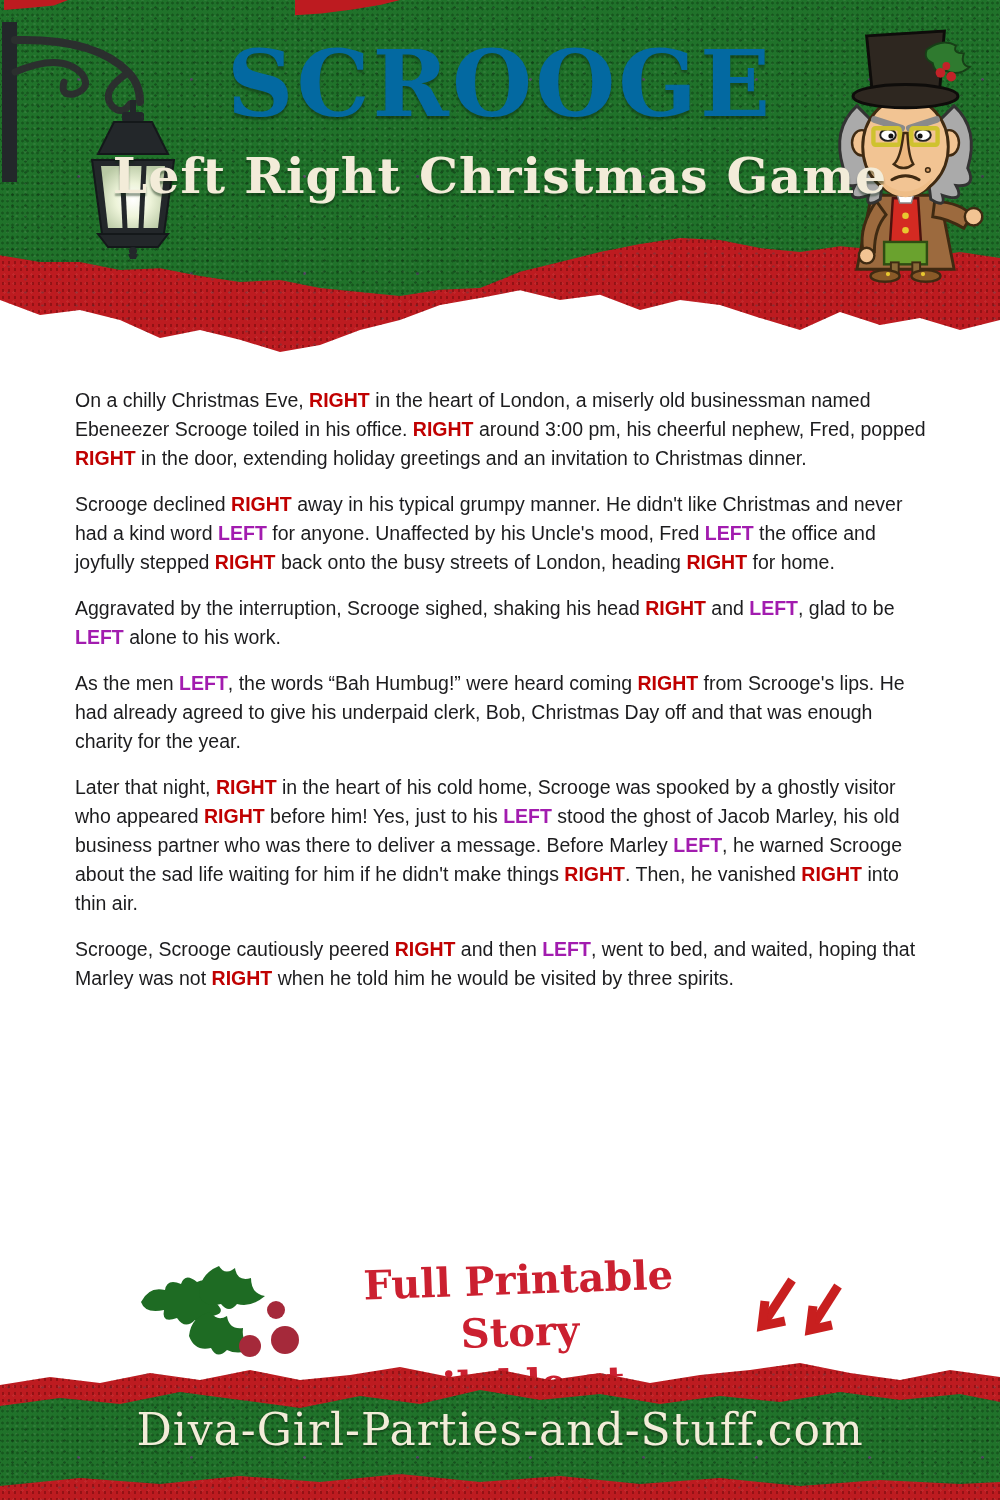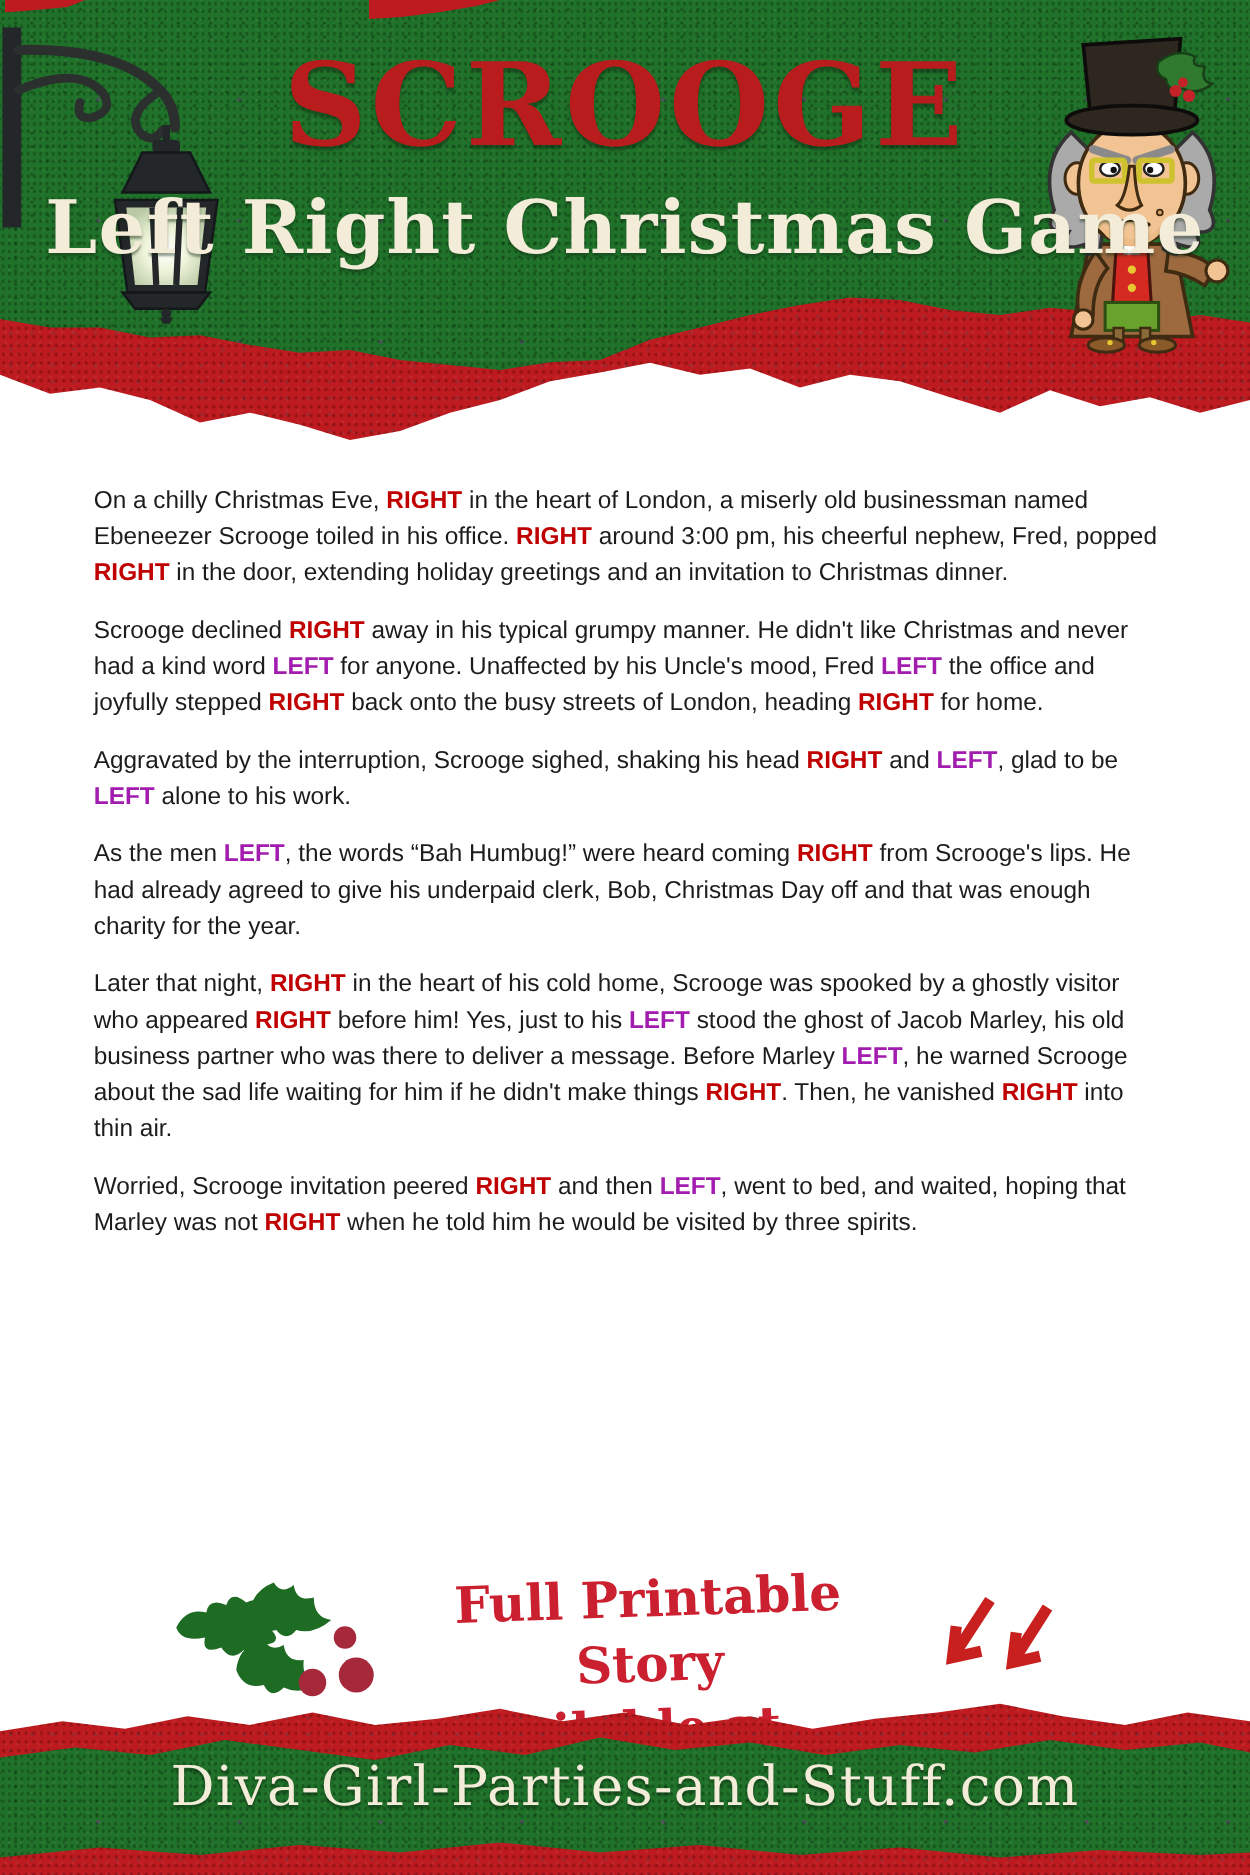--- a/index.html
+++ b/index.html
@@ -37,26 +37,26 @@
   }
   .top-scrap{position:absolute;top:0;z-index:3;background:#bd1b20;}
   .top-scrap.a{left:295px;width:105px;height:16px;
     clip-path:polygon(0 0,100% 0,82% 30%,55% 60%,25% 85%,0 95%);}
   .top-scrap.b{left:4px;width:64px;height:10px;
     clip-path:polygon(0 0,100% 0,78% 55%,42% 78%,0 100%);}
   .hdr-art{position:absolute;z-index:4;}
   .title-wrap{position:absolute;top:0;left:0;width:1000px;z-index:5;text-align:center;}
   .title{
     margin-top:36px;font-family:"DejaVu Serif",serif;font-weight:bold;
-    font-size:92px;line-height:1.05;letter-spacing:3px;color:#b91c1c;
+    font-size:92px;line-height:1.05;letter-spacing:3px;color:#0369a1;
     text-shadow:0 3px 2px rgba(15,40,18,.45);
   }
   .subtitle{
     margin-top:14px;font-family:"DejaVu Serif",serif;font-weight:bold;
-    font-size:59px;letter-spacing:1px;color:#f3ecd9;
+    font-size:49px;letter-spacing:1px;color:#f3ecd9;
     text-shadow:0 3px 2px rgba(15,40,18,.45);
     text-align:center;
   }
   
   .tagline{
     position:absolute;top:342px;left:0;width:1000px;z-index:2;
     text-align:center;font-size:16px;color:#2d2d2d;
   }
   .story{
     position:absolute;top:386px;left:75px;width:855px;z-index:2;
@@ -188,21 +188,21 @@
     <div class="subtitle">Left Right Christmas Game</div>
   </div>
 
 
   <div class="story">
     <p><span>On a chilly Christmas Eve, </span><span class="w-right">RIGHT</span><span> in the heart of London, a miserly old businessman named Ebeneezer Scrooge toiled in his office. </span><span class="w-right">RIGHT</span><span> around 3:00 pm, his cheerful nephew, Fred, popped </span><span class="w-right">RIGHT</span><span> in the door, extending holiday greetings and an invitation to Christmas dinner.</span></p>
     <p><span>Scrooge declined </span><span class="w-right">RIGHT</span><span> away in his typical grumpy manner. He didn't like Christmas and never had a kind word </span><span class="w-left">LEFT</span><span> for anyone.  Unaffected by his Uncle's mood, Fred </span><span class="w-left">LEFT</span><span> the office and joyfully stepped </span><span class="w-right">RIGHT</span><span> back onto the busy streets of London, heading </span><span class="w-right">RIGHT</span><span> for home.</span></p>
     <p><span>Aggravated by the interruption, Scrooge sighed, shaking his head </span><span class="w-right">RIGHT</span><span> and </span><span class="w-left">LEFT</span><span>, glad to be </span><span class="w-left">LEFT</span><span> alone to his work.</span></p>
     <p><span>As the men </span><span class="w-left">LEFT</span><span>, the words “Bah Humbug!” were heard coming </span><span class="w-right">RIGHT</span><span> from Scrooge's lips. He had already agreed to give his underpaid clerk, Bob, Christmas Day off and that was enough charity for the year.</span></p>
     <p><span>Later that night, </span><span class="w-right">RIGHT</span><span> in the heart of his cold home, Scrooge was spooked by a ghostly visitor who appeared </span><span class="w-right">RIGHT</span><span> before him! Yes, just to his </span><span class="w-left">LEFT</span><span> stood the ghost of Jacob Marley, his old business partner who was there to deliver a message. Before Marley </span><span class="w-left">LEFT</span><span>, he warned Scrooge about the sad life waiting for him if he didn't make things </span><span class="w-right">RIGHT</span><span>. Then, he vanished </span><span class="w-right">RIGHT</span><span> into thin air.</span></p>
-    <p><span>Worried, Scrooge invitation peered </span><span class="w-right">RIGHT</span><span> and then </span><span class="w-left">LEFT</span><span>, went to bed, and waited, hoping that Marley was not </span><span class="w-right">RIGHT</span><span> when he told him he would be visited by three spirits.</span></p>
+    <p><span>Scrooge, Scrooge cautiously peered </span><span class="w-right">RIGHT</span><span> and then </span><span class="w-left">LEFT</span><span>, went to bed, and waited, hoping that Marley was not </span><span class="w-right">RIGHT</span><span> when he told him he would be visited by three spirits.</span></p>
   </div>
 
   <svg class="footer-art" style="left:133px;top:1250px;" width="175" height="115" viewBox="0 0 175 115">
     <path d="M8 52 Q16 36 32 40 Q34 28 48 34 Q52 22 64 32 Q76 26 78 40 Q92 42 84 54 Q94 64 78 66 Q74 78 62 70 Q52 80 44 68 Q28 74 31 60 Q12 64 8 52 Z" fill="#1e6b23"></path>
     <path d="M66 46 Q66 24 86 16 Q92 26 102 18 Q104 32 118 28 Q118 44 132 46 Q118 58 104 54 Q96 64 88 54 Q72 58 66 46 Z" fill="#1e6b23"></path>
     <path d="M56 86 Q58 66 78 62 Q84 72 94 66 Q96 80 110 78 Q108 94 122 98 Q106 106 94 100 Q84 110 78 98 Q62 102 56 86 Z" fill="#1e6b23"></path>
     <circle cx="143" cy="60" r="9" fill="#a5293a"></circle>
     <circle cx="152" cy="90" r="14" fill="#a5293a"></circle>
     <circle cx="117" cy="96" r="11" fill="#a5293a"></circle>
   </svg>

